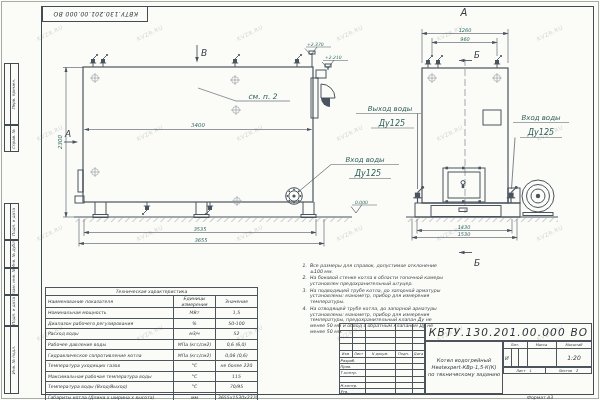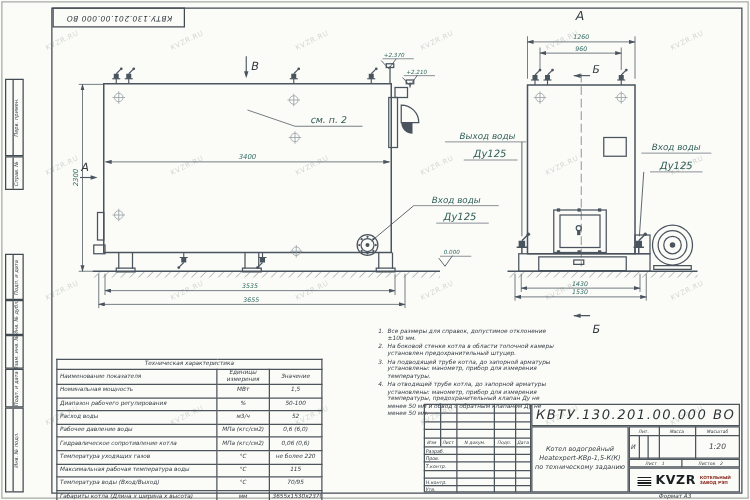--- a/index.html
+++ b/index.html
@@ -474,25 +474,17 @@
     <div class="vl" style="left:206px;top:44px;height:7px"></div>
     <div class="lbl" style="left:164px;top:44px;width:42px;height:7px;gap:4px">
       <span>Лист</span>
       <span>1</span>
     </div>
     <div class="lbl" style="left:206px;top:44px;width:47px;height:7px;gap:4px">
       <span>Листов</span>
       <span>2</span>
     </div>
 
-    <div class="c logo-cell" style="left:164px;top:51px;width:89px;height:20px">
-      <span class="logo-mark"></span>
-      <span class="logo-word">KVZR</span>
-      <span class="logo-cap">
-        <span>КОТЕЛЬНЫЙ</span>
-        <span>ЗАВОД РЭП</span>
-      </span>
-    </div>
   </div>
 
   <div class="fmt">Формат  А3</div>
 
 </div>
 
 </body></html>

